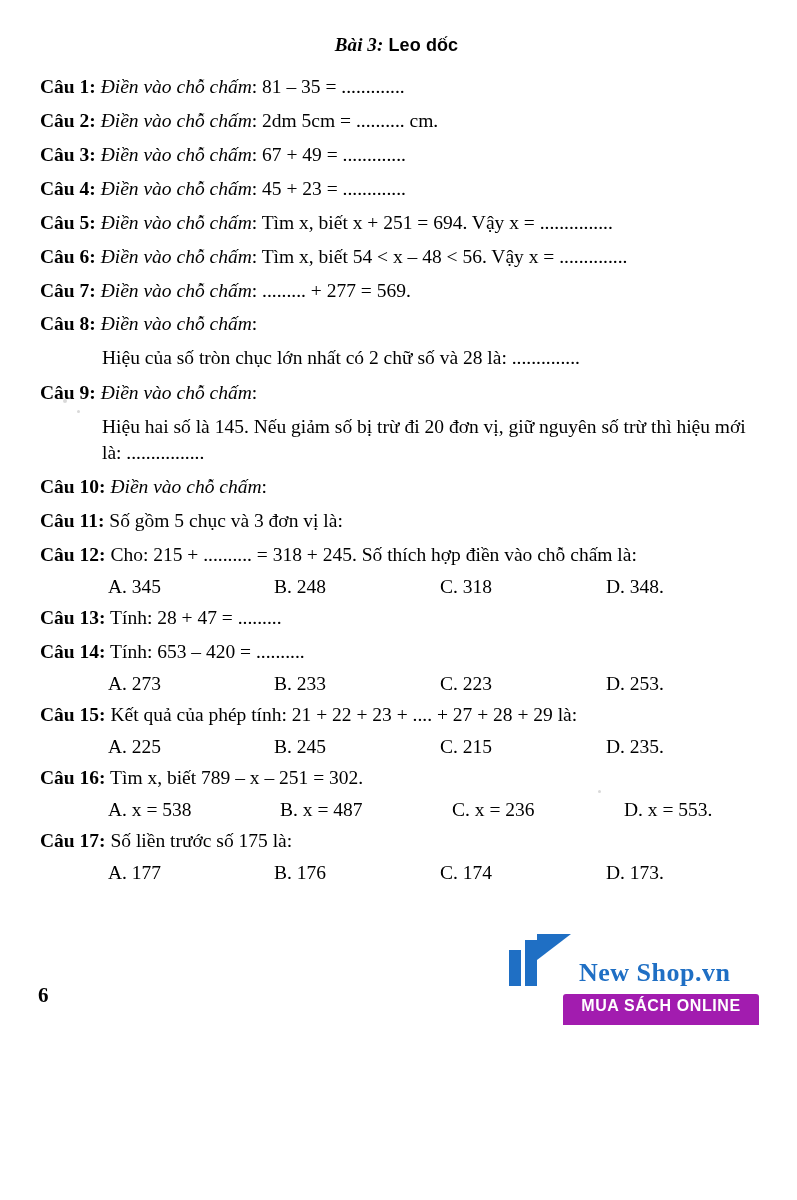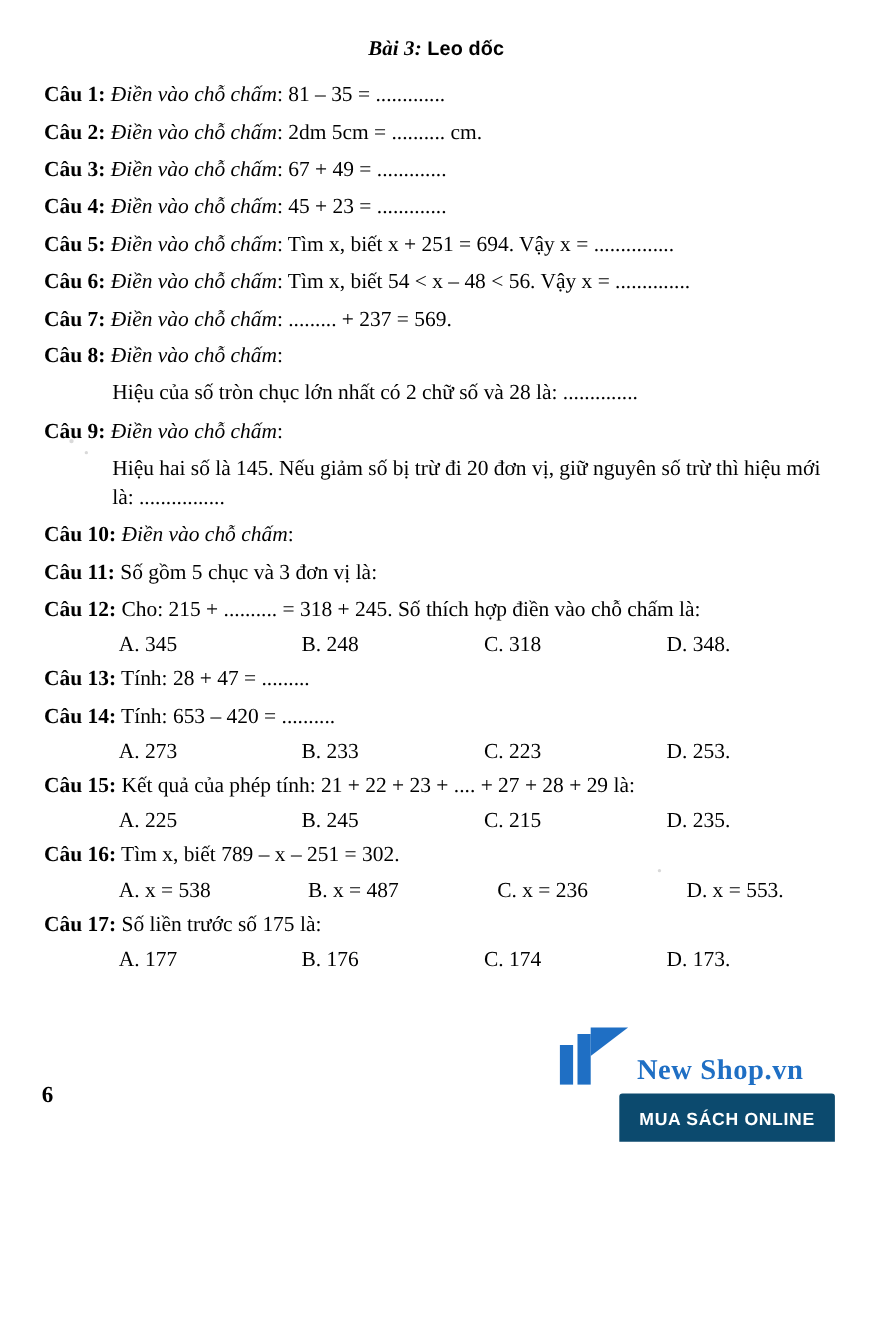--- a/index.html
+++ b/index.html
@@ -120,28 +120,28 @@
     font-size: 26px;
     color: #1f6fc4;
     margin-left: 6px;
     line-height: 1;
     letter-spacing: 0.5px;
   }
   .logo-banner {
     margin-top: 8px;
     margin-left: 56px;
     width: 196px;
-    background: #0c4a6e;
+    background: #a21caf;
     color: #ffffff;
     text-align: center;
     font-family: "Liberation Sans", sans-serif;
     font-weight: bold;
     font-size: 16px;
     letter-spacing: 0.6px;
-    padding: 16px 0 10px 0;
+    padding: 3px 0 10px 0;
     border-radius: 3px 3px 0 0;
   }
   .speck {
     position: absolute;
     background: #b9b9b9;
     border-radius: 50%;
     opacity: 0.55;
   }
 </style>
 </head>
@@ -175,21 +175,21 @@
 
   <p class="q">
     <span class="q-label">Câu 5:</span><span class="q-prompt"> Điền vào chỗ chấm</span><span class="q-body">: Tìm x, biết x + 251 = 694. Vậy x = ...............</span>
   </p>
 
   <p class="q">
     <span class="q-label">Câu 6:</span><span class="q-prompt"> Điền vào chỗ chấm</span><span class="q-body">: Tìm x, biết 54 &lt; x – 48 &lt; 56. Vậy x = ..............</span>
   </p>
 
   <p class="q">
-    <span class="q-label">Câu 7:</span><span class="q-prompt"> Điền vào chỗ chấm</span><span class="q-body">: ......... + 237 = 569.</span>
+    <span class="q-label">Câu 7:</span><span class="q-prompt"> Điền vào chỗ chấm</span><span class="q-body">: ......... + 277 = 569.</span>
   </p>
 
   <p class="q">
     <span class="q-label">Câu 8:</span><span class="q-prompt"> Điền vào chỗ chấm</span><span class="q-body">:</span>
   </p>
   <p class="q-cont">Hiệu của số tròn chục lớn nhất có 2 chữ số và 28 là: ..............</p>
 
   <p class="q">
     <span class="q-label">Câu 9:</span><span class="q-prompt"> Điền vào chỗ chấm</span><span class="q-body">:</span>
   </p>

